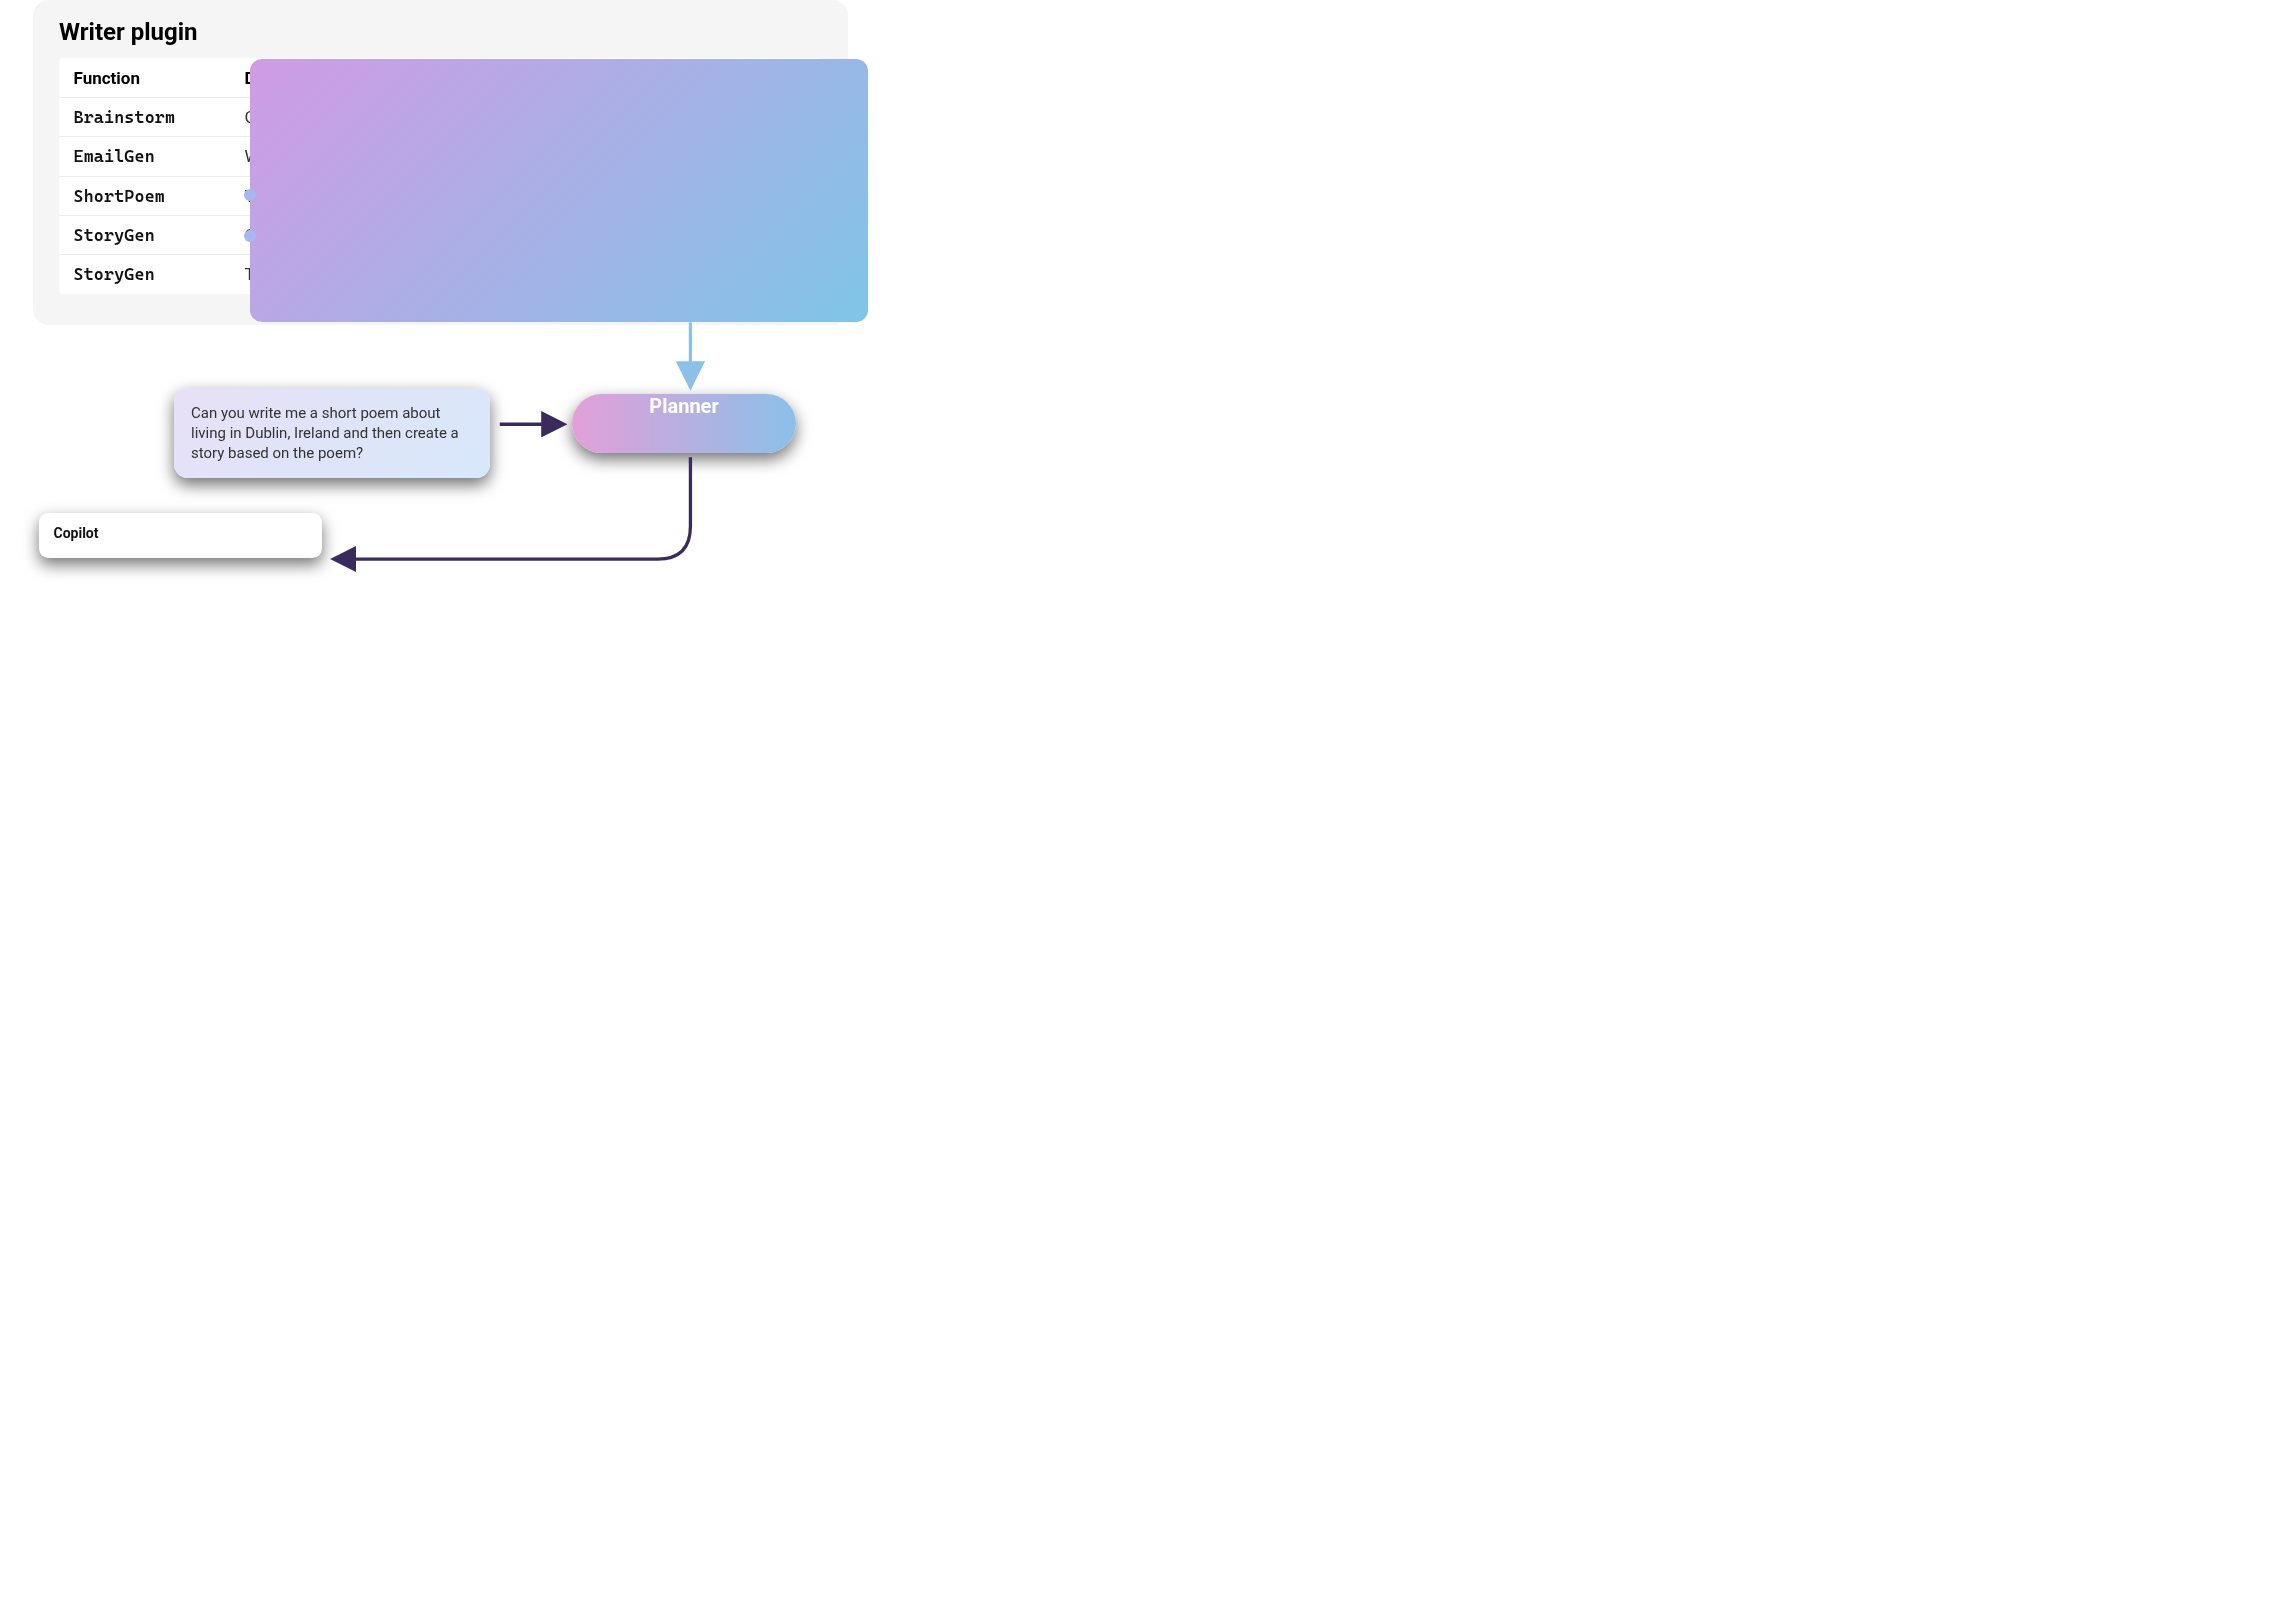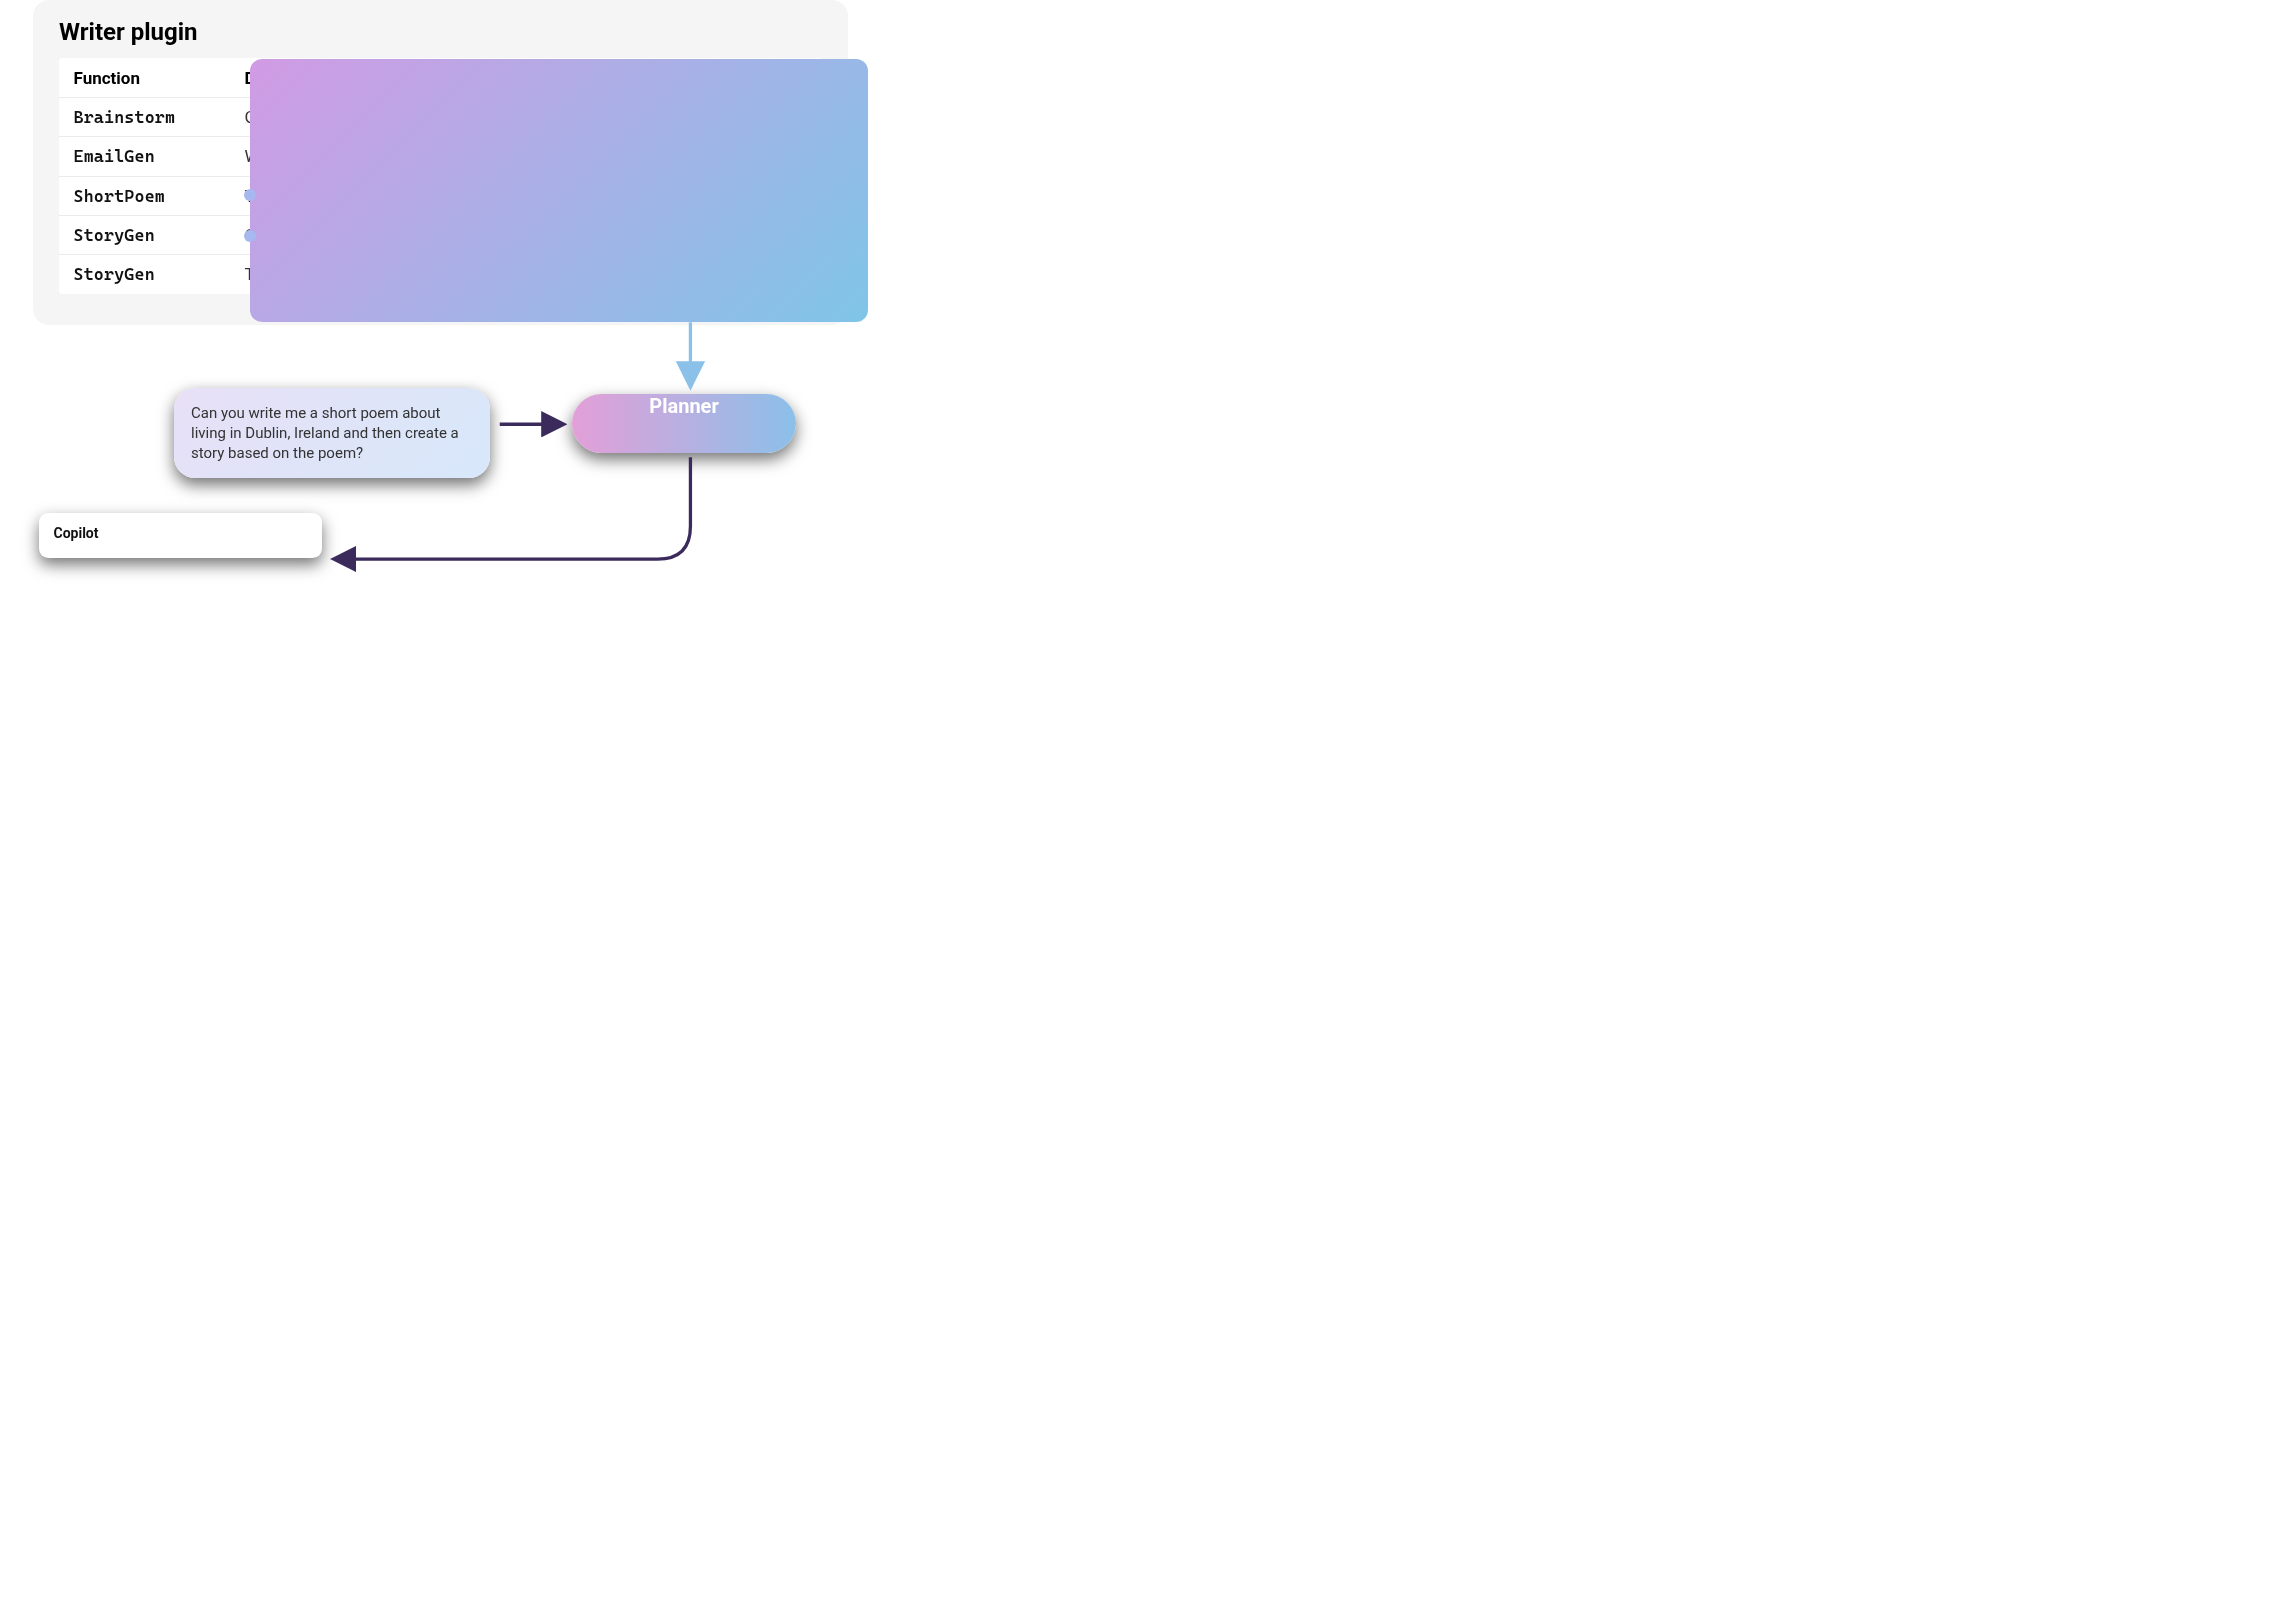--- a/index.html
+++ b/index.html
@@ -89,21 +89,21 @@
   }
   .dot.d1 { left: -6px; top: 130px; }
   .dot.d2 { left: -6px; top: 171px; }
 
   
   .prompt-bubble {
     position: absolute;
     top: 388px;
     left: 174px;
     width: 316px;
-    border-radius: 21px;
+    border-radius: 14px;
     padding: 14.5px 17px;
     background: linear-gradient(135deg, #e8e0f7 0%, #d7e8fa 100%);
     box-shadow: 0 6.6px 16px rgba(0,0,0,0.55);
     font-size: 15px;
     line-height: 1.35;
     color: #333;
   }
 
   
   .planner-pill {

